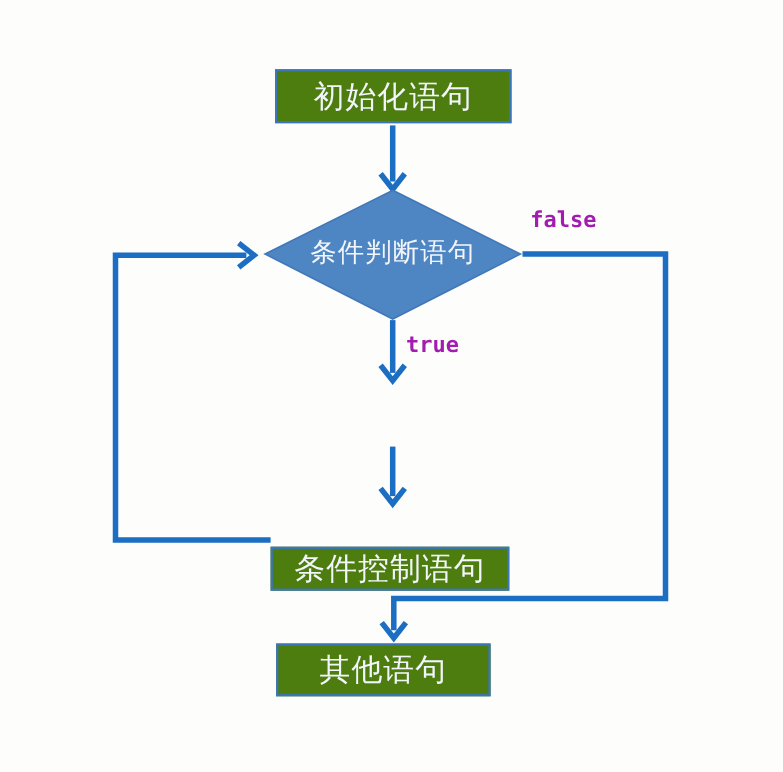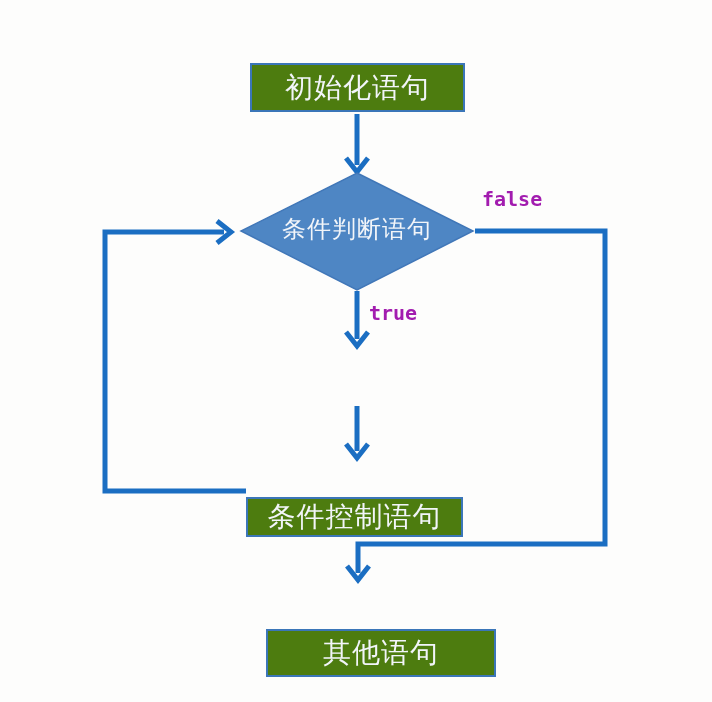--- a/index.html
+++ b/index.html
@@ -31,21 +31,21 @@
     color: #f2f5f9;
     font-size: 28px;
     letter-spacing: 1px;
     text-align: right;
     line-height: 1;
     user-select: none;
   }
   .node-init    { left: 250px; top: 63px;  width: 215px; height: 49px; }
   .node-body    { left: 247px; top: 349px; width: 216px; height: 55px; }
   .node-control { left: 246px; top: 462px; width: 217px; height: 40px; margin-top: 35px; }
-  .node-other   { left: 266px; top: 585px; width: 230px; height: 48px; margin-top: 44px; }
+  .node-other   { left: 251px; top: 585px; width: 195px; height: 48px; }
   .diamond-label {
     position: absolute;
     left: 237px;
     top: 217px;
     width: 240px;
     text-align: center;
     color: #f2f5f9;
     font-size: 24px;
     letter-spacing: 1px;
     line-height: 1;

